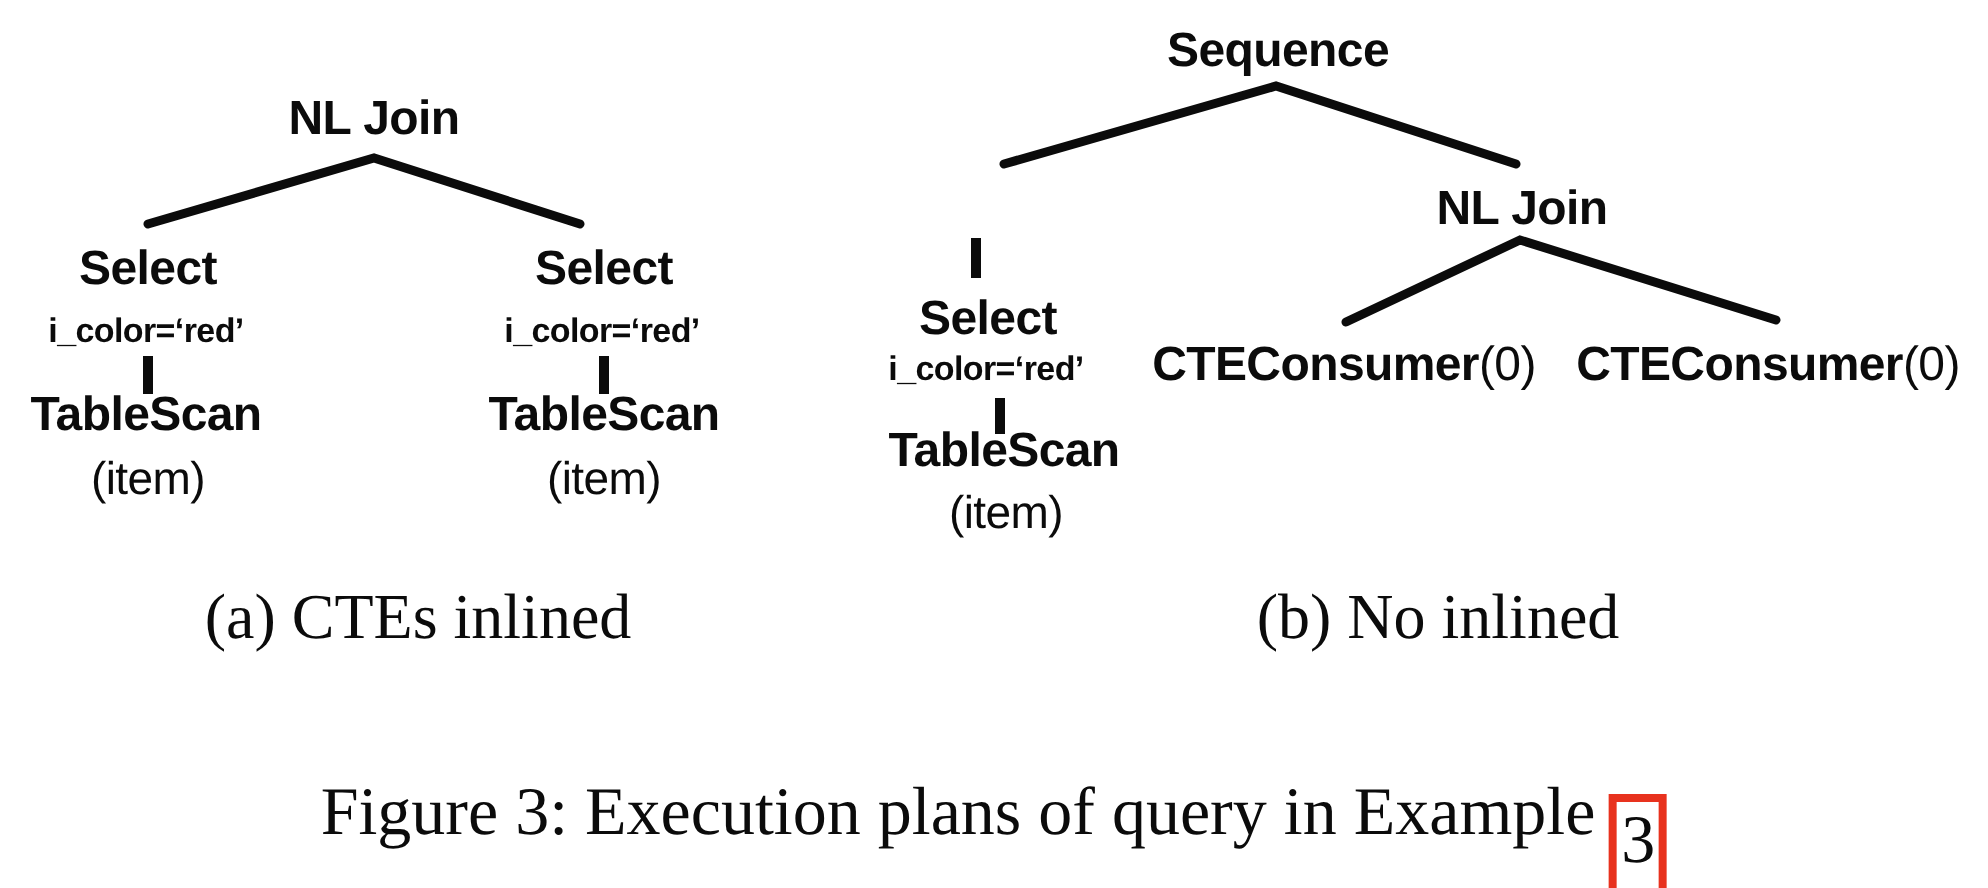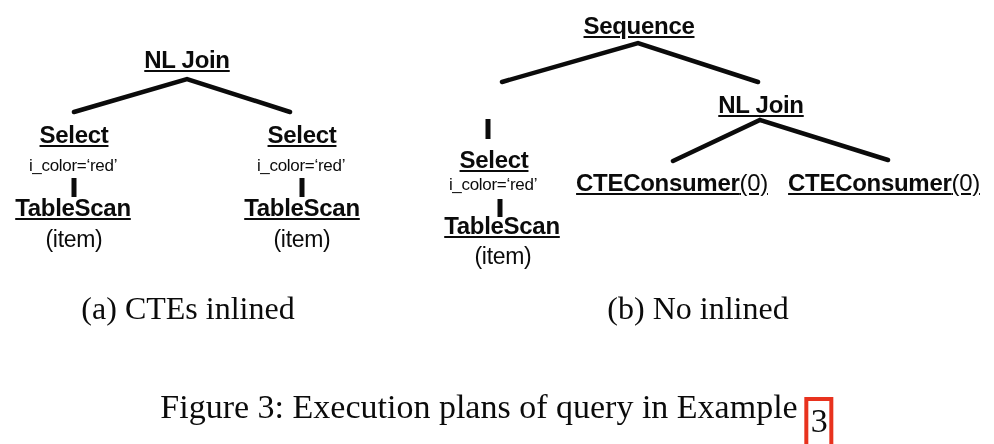--- a/index.html
+++ b/index.html
@@ -30,32 +30,33 @@
     stroke-width: 5;
     stroke-linecap: butt;
   }
   .node {
     position: absolute;
     transform: translateX(-50%);
     white-space: nowrap;
     z-index: 2;
     letter-spacing: -0.3px;
   }
-  .lbl  { font-size: 24px; line-height: 26px; font-weight: 700; text-decoration: underline; }
-  .pred { font-size: 17px; line-height: 20px; font-weight: 400; }
+  .lbl  { font-size: 24px; line-height: 26px; font-weight: 700; }
+  .pred { font-size: 17px; line-height: 20px; font-weight: 700; }
   .plain{ font-size: 23px; line-height: 26px; font-weight: 400; }
   .idpart { font-weight: 400; }
   .subcap {
     position: absolute;
     transform: translateX(-50%);
     white-space: nowrap;
     font-family: "Liberation Serif", serif;
     font-size: 32px;
     line-height: 36px;
     z-index: 2;
+    margin-left: 21px;
   }
   .fig-caption {
     position: absolute;
     left: 497px;
     top: 386px;
     transform: translateX(-50%);
     white-space: nowrap;
     font-family: "Liberation Serif", serif;
     font-size: 34px;
     line-height: 42px;

